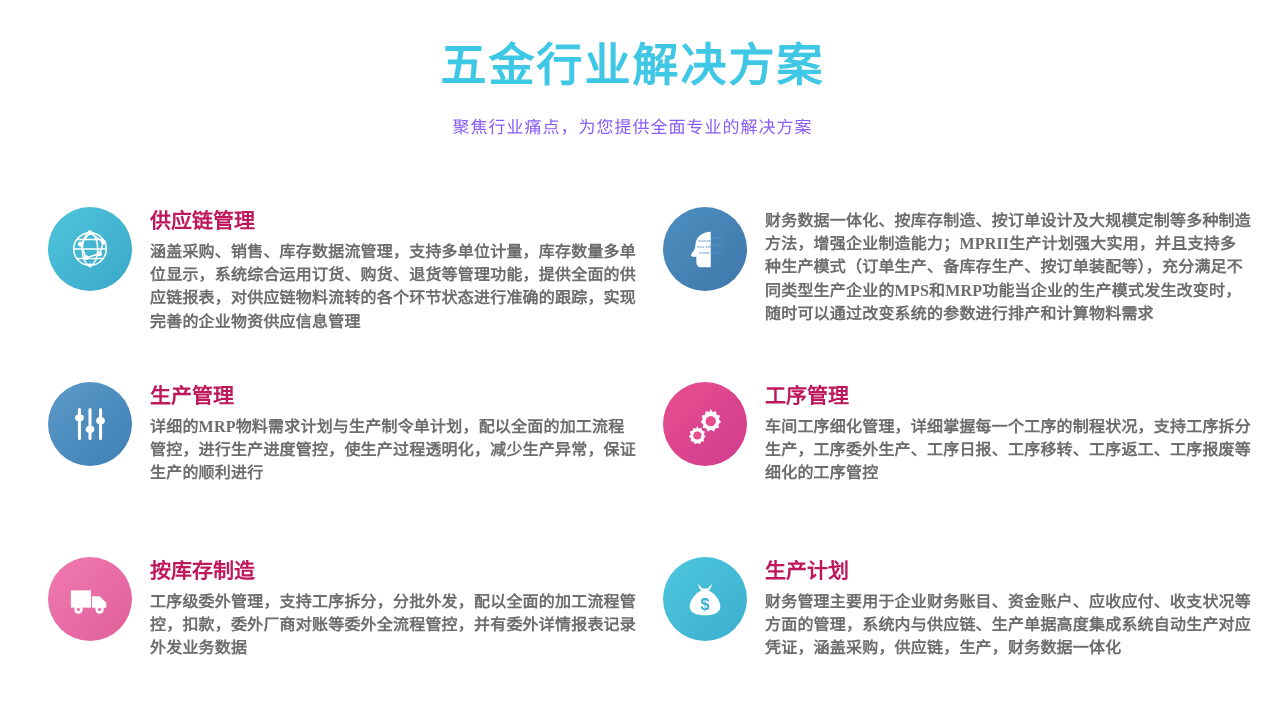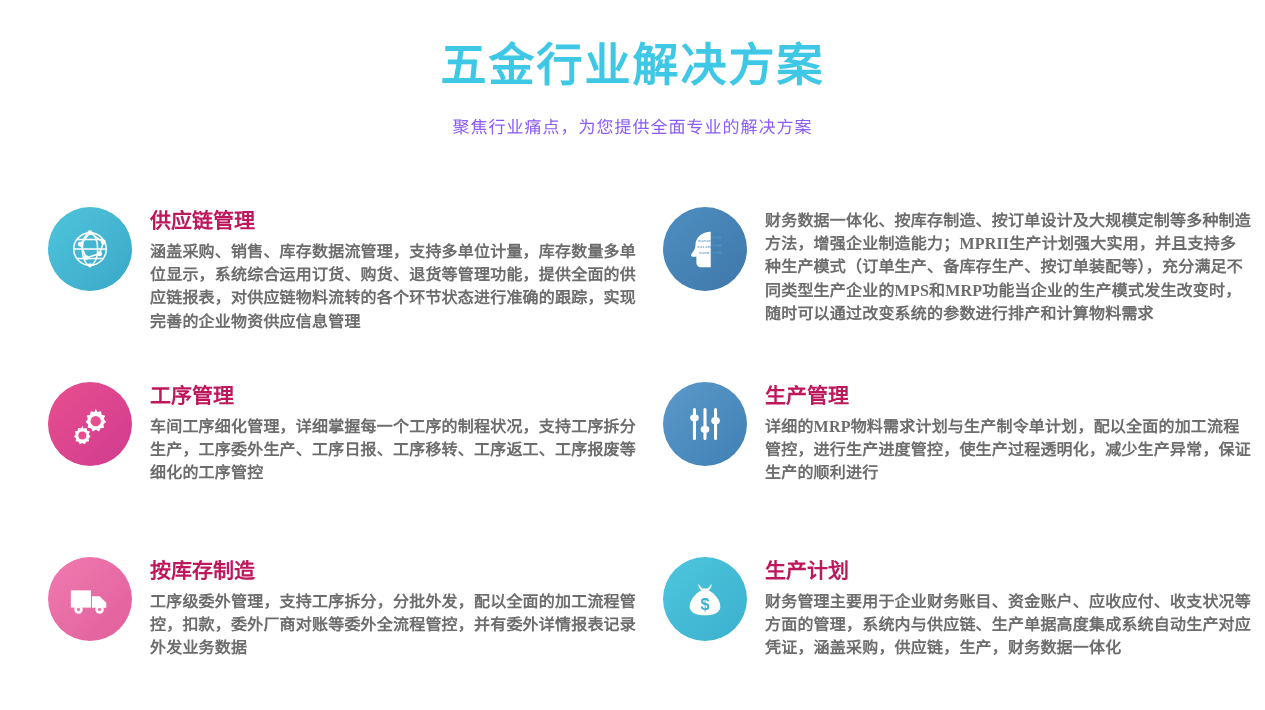--- a/index.html
+++ b/index.html
@@ -153,56 +153,56 @@
             <circle cx="39.5" cy="28" r="1.6"></circle>
           </g>
         </svg>
       </div>
       <div class="card-text">
         <p class="card-desc">财务数据一体化、按库存制造、按订单设计及大规模定制等多种制造方法，增强企业制造能力；MPRII生产计划强大实用，并且支持多种生产模式（订单生产、备库存生产、按订单装配等），充分满足不同类型生产企业的MPS和MRP功能当企业的生产模式发生改变时，随时可以通过改变系统的参数进行排产和计算物料需求</p>
       </div>
     </div>
 
     <div class="card">
+      <div class="icon-wrap c-prod">
+        <svg viewBox="0 0 48 48" aria-hidden="true">
+          <g stroke="#ffffff" stroke-width="3.2" stroke-linecap="round">
+            <path d="M13 9v30M24 9v30M35 9v30"></path>
+          </g>
+          <g fill="#ffffff">
+            <rect x="8.5" y="14" width="9" height="7" rx="3.5"></rect>
+            <rect x="19.5" y="26" width="9" height="7" rx="3.5"></rect>
+            <rect x="30.5" y="17" width="9" height="7" rx="3.5"></rect>
+          </g>
+        </svg>
+      </div>
+      <div class="card-text">
+        <h2 class="card-title">生产管理</h2>
+        <p class="card-desc">详细的MRP物料需求计划与生产制令单计划，配以全面的加工流程管控，进行生产进度管控，使生产过程透明化，减少生产异常，保证生产的顺利进行</p>
+      </div>
+    </div>
+
+    <div class="card">
       <div class="icon-wrap c-process">
         <svg viewBox="0 0 48 48" aria-hidden="true">
           <g fill="#ffffff">
             <path d="M30 8l1.6 3.4 3.7-.6.9 3.6 3.6 1-1.4 3.5 2.4 2.9-2.8 2.5.7 3.7-3.7.5-1.6 3.4-3.3-1.8-3.3 1.8-1.6-3.4-3.7-.5.7-3.7-2.8-2.5 2.4-2.9-1.4-3.5 3.6-1 .9-3.6 3.7.6z"></path>
             <circle cx="30" cy="21" r="5.4" fill="#e94f8f"></circle>
             <path d="M16 26l1.3 2.7 3-.5.7 2.9 2.9.8-1.1 2.8 1.9 2.3-2.2 2 .5 3-3 .4-1.3 2.7-2.7-1.4-2.7 1.4-1.3-2.7-3-.4.5-3-2.2-2 1.9-2.3-1.1-2.8 2.9-.8.7-2.9 3 .5z"></path>
             <circle cx="16" cy="36" r="4.2" fill="#e94f8f"></circle>
           </g>
         </svg>
       </div>
       <div class="card-text">
         <h2 class="card-title">工序管理</h2>
         <p class="card-desc">车间工序细化管理，详细掌握每一个工序的制程状况，支持工序拆分生产，工序委外生产、工序日报、工序移转、工序返工、工序报废等细化的工序管控</p>
       </div>
     </div>
 
     <div class="card">
-      <div class="icon-wrap c-prod">
-        <svg viewBox="0 0 48 48" aria-hidden="true">
-          <g stroke="#ffffff" stroke-width="3.2" stroke-linecap="round">
-            <path d="M13 9v30M24 9v30M35 9v30"></path>
-          </g>
-          <g fill="#ffffff">
-            <rect x="8.5" y="14" width="9" height="7" rx="3.5"></rect>
-            <rect x="19.5" y="26" width="9" height="7" rx="3.5"></rect>
-            <rect x="30.5" y="17" width="9" height="7" rx="3.5"></rect>
-          </g>
-        </svg>
-      </div>
-      <div class="card-text">
-        <h2 class="card-title">生产管理</h2>
-        <p class="card-desc">详细的MRP物料需求计划与生产制令单计划，配以全面的加工流程管控，进行生产进度管控，使生产过程透明化，减少生产异常，保证生产的顺利进行</p>
-      </div>
-    </div>
-
-    <div class="card">
       <div class="icon-wrap c-outsrc">
         <svg viewBox="0 0 48 48" aria-hidden="true">
           <g fill="#ffffff">
             <path d="M4 15h21v18H4z" rx="2"></path>
             <path d="M26 21h8l7 7v5h-15z"></path>
             <circle cx="12" cy="35" r="4.4"></circle>
             <circle cx="34" cy="35" r="4.4"></circle>
           </g>
           <g fill="#f07ab0">
             <circle cx="12" cy="35" r="1.8"></circle>

